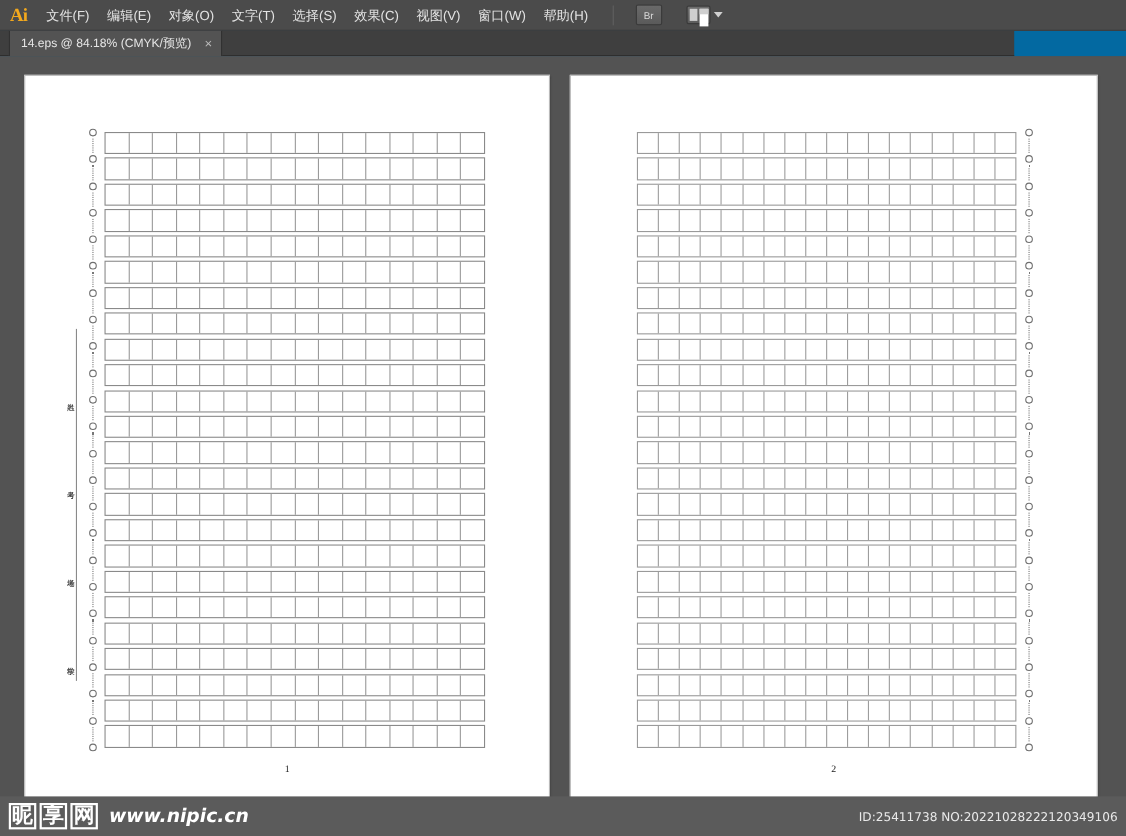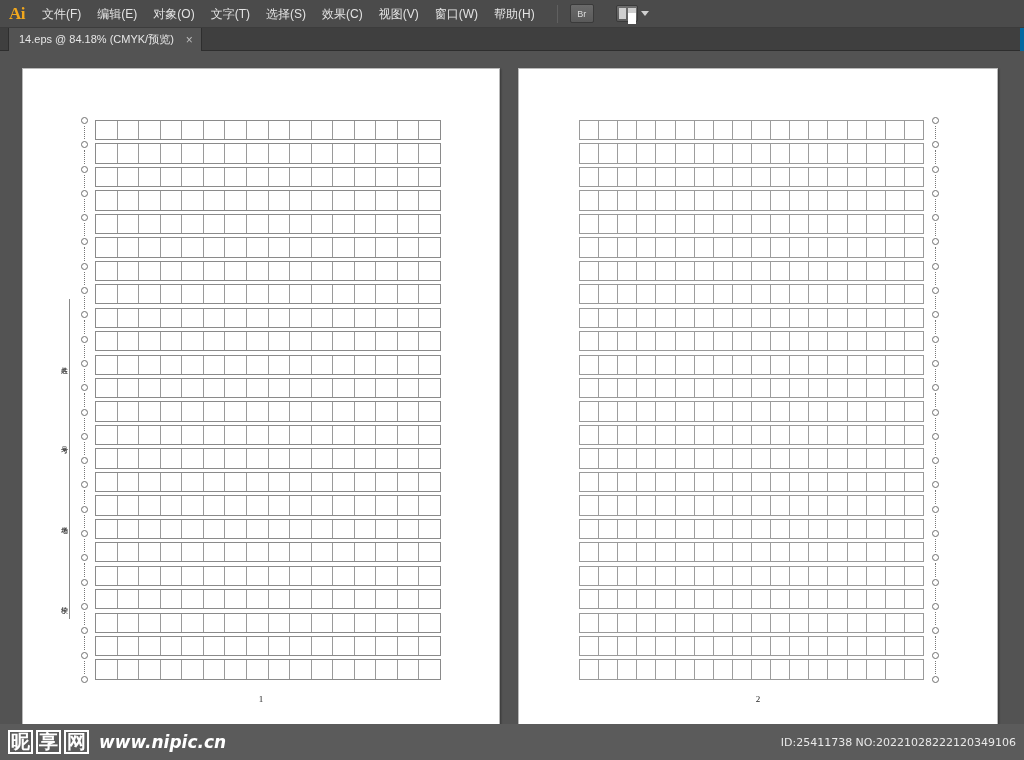--- a/index.html
+++ b/index.html
@@ -46,21 +46,21 @@
     background: #606060;
     margin: 0 8px 0 14px;
   }
   .tool-btn {
     width: 24px; height: 19px;
     background: linear-gradient(#6a6a6a, #5a5a5a);
     border: 1px solid #3a3a3a;
     border-radius: 2px;
     display: flex; align-items: center; justify-content: center;
     color: #dcdcdc; font-size: 9px;
-    margin-left: 4px;
+    margin-left: 12px;
     cursor: pointer;
   }
   .arrange-btn {
     display: flex; align-items: center;
     margin-left: 22px; cursor: pointer;
   }
   .arrange-ico {
     width: 22px; height: 17px;
     background: linear-gradient(#6e6e6e, #5c5c5c);
     border: 1px solid #3a3a3a;
@@ -82,21 +82,21 @@
     margin-left: 3px;
     width: 0; height: 0;
     border-left: 4px solid transparent;
     border-right: 4px solid transparent;
     border-top: 5px solid #d0d0d0;
   }
 
   
   .tabbar {
     position: absolute; top: 28px; left: 0;
-    width: 1020px; height: 23px;
+    width: 922px; height: 23px;
     background: #3f3f3f;
     border-bottom: 1px solid #2e2e2e;
   }
   .doc-tab {
     position: absolute; left: 8px; top: 0;
     height: 23px;
     display: flex; align-items: center;
     padding: 0 8px 0 10px;
     background: #535353;
     border-right: 1px solid #2e2e2e;

